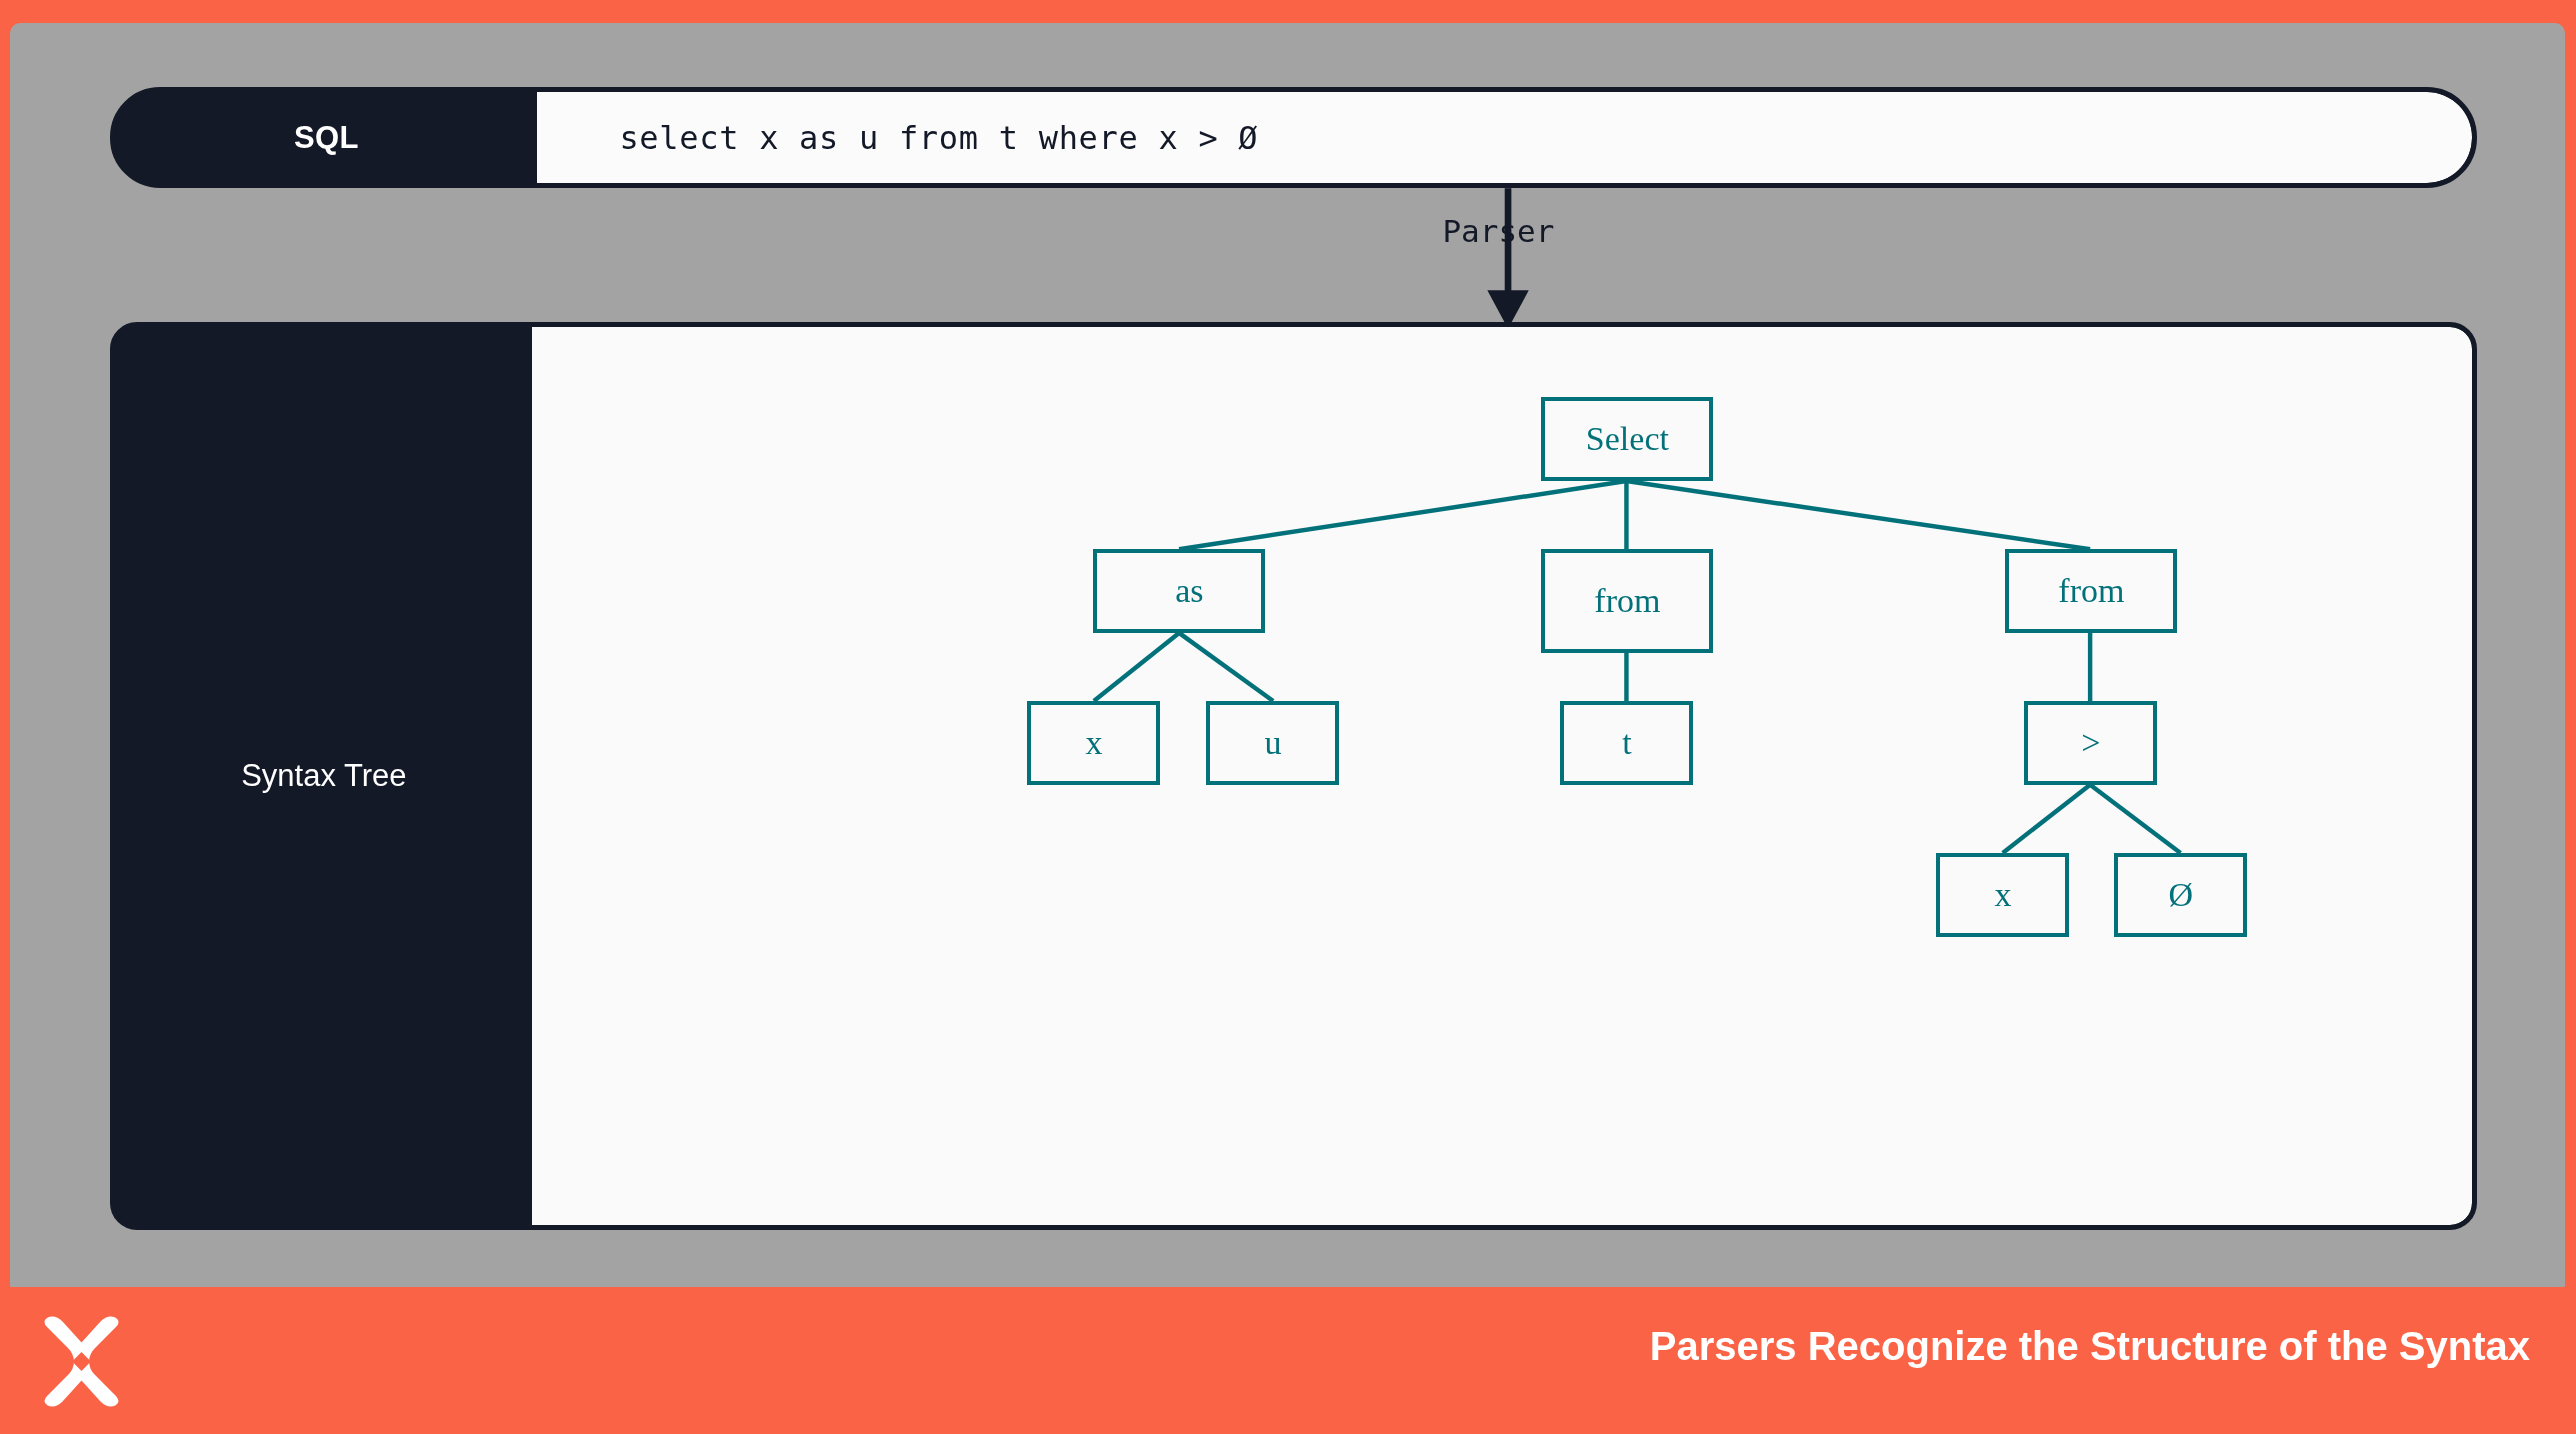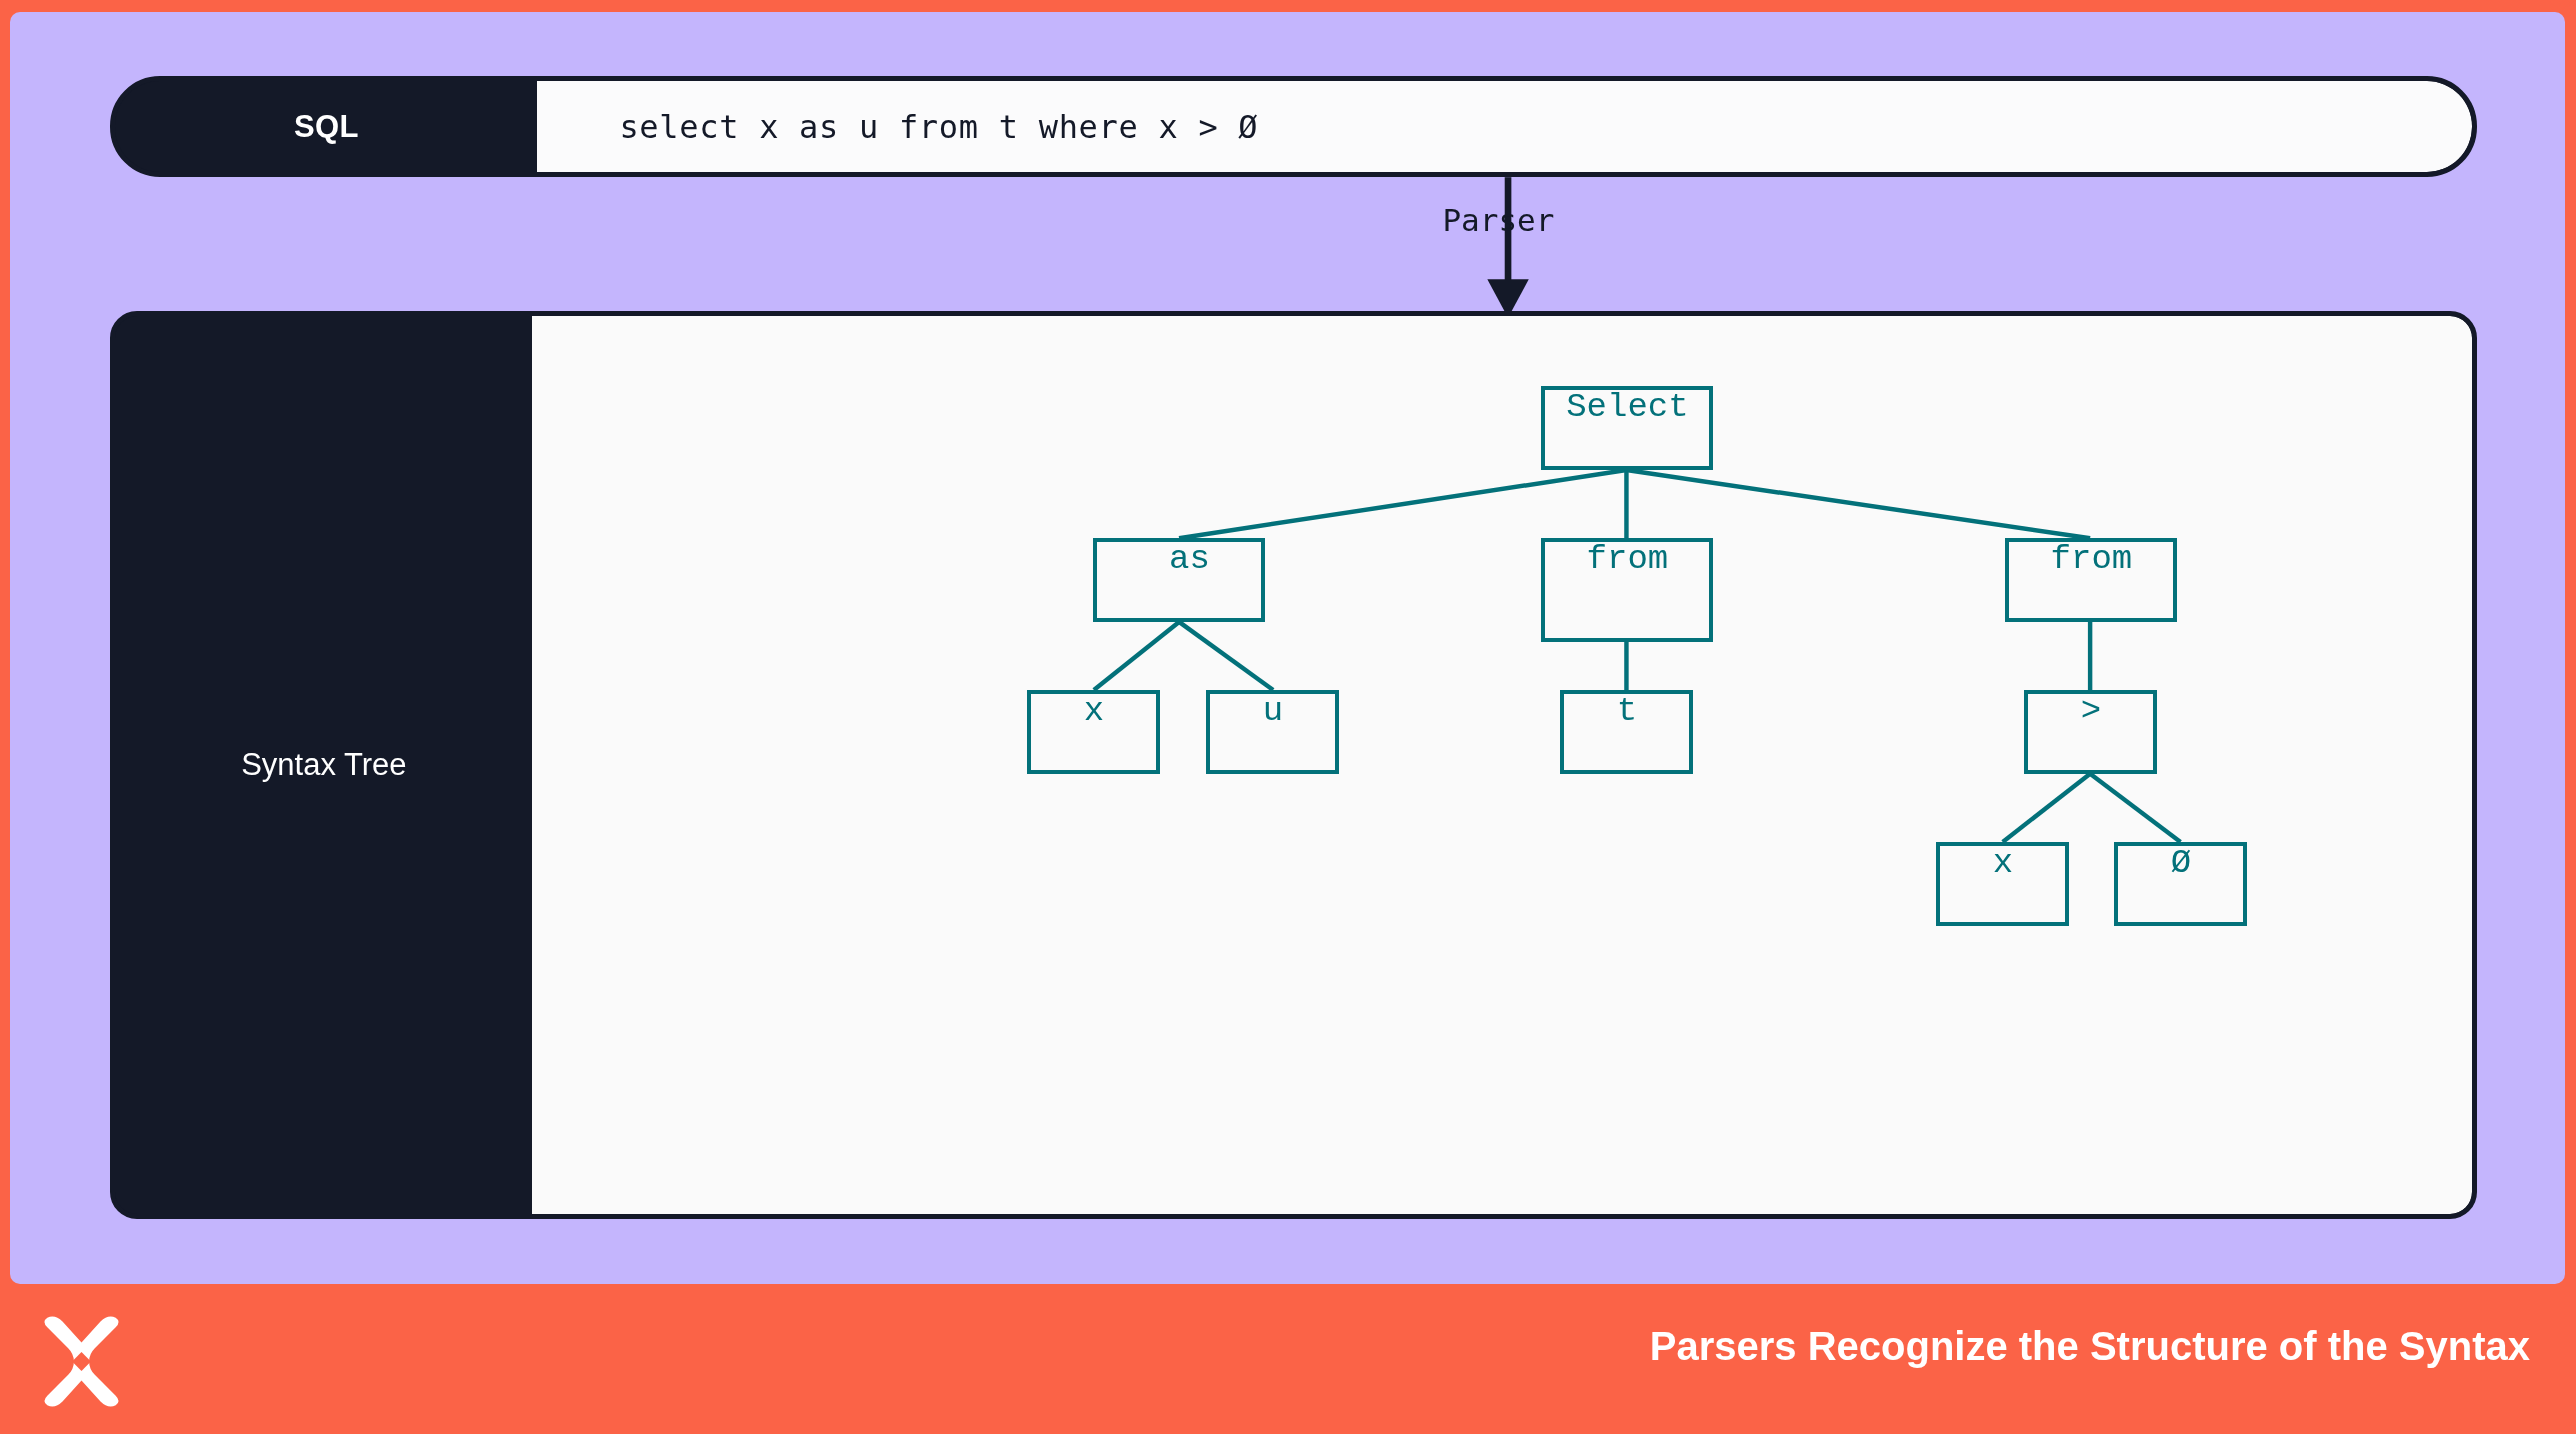--- a/index.html
+++ b/index.html
@@ -12,23 +12,23 @@
 
   
   #frame {
     position:absolute;
     left:0; top:0;
     width:2576px; height:1435px;
     background:#fb6347;
   }
   #stage {
     position:absolute;
-    left:10.4px; top:12px;
+    left:10.4px; top:23px;
     width:2555px; height:1272px;
-    background:#c4b5fd;
+    background:#a3a3a3;
     border-radius:10px;
   }
 
   
   #sql-bar {
     position:absolute;
     left:100px; top:64px;
     width:2367px; height:101px;
     background:#141928;
     border:5.2px solid #141928;
@@ -100,22 +100,23 @@
     background:#fafafa;
     border-radius:0 22px 22px 0;
   }
 
   
   .node {
     position:absolute;
     border:4.4px solid #03717a;
     background:#fafafa;
     display:flex;
+    align-items:center;
     justify-content:center;
-    font-family:Liberation Mono, monospace;
+    font-family:Liberation Serif, serif;
     color:#03717a;
     font-size:34px;
     line-height:1;
     z-index:3;
   }
 
   
   #footer {
     position:absolute;
     left:0; top:1287px;

